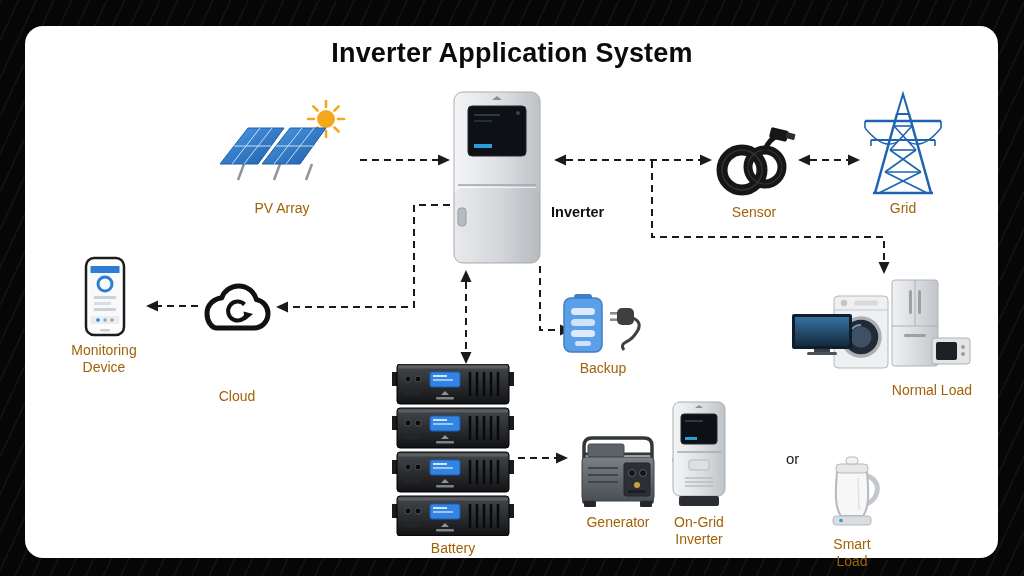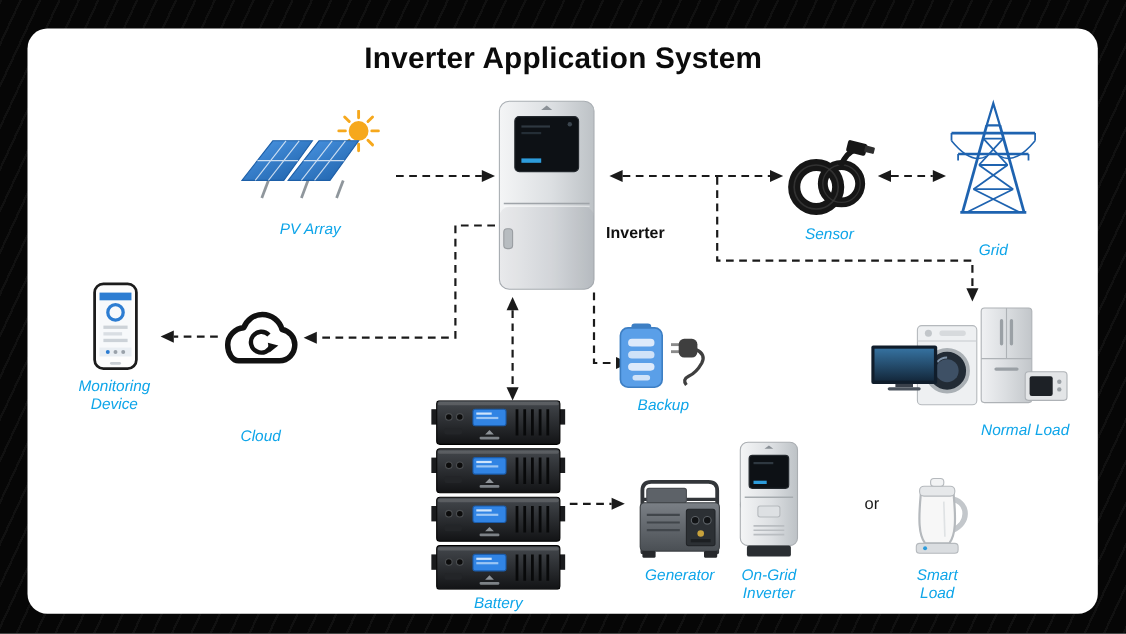--- a/index.html
+++ b/index.html
@@ -4,21 +4,21 @@
 <style>
   * { box-sizing: border-box; margin: 0; padding: 0; }
   body { background: #000; font-family: "Liberation Sans", sans-serif; }
   .stage { position: relative; width: 1024px; height: 576px; background: #060606; overflow: hidden; }
   .stage::before { content:""; position:absolute; inset:0;
     background: repeating-linear-gradient(115deg, rgba(255,255,255,0.045) 0 2px, transparent 2px 16px); }
   .panel { position:absolute; left:25px; top:26px; width:973px; height:532px; background:#fff; border-radius:18px; }
   .title { position:absolute; top:38px; left:0; width:100%; text-align:center; font-size:27px; font-weight:700; color:#0b0b0b; letter-spacing:.2px; }
   .connectors { position:absolute; left:0; top:0; width:1024px; height:576px; pointer-events:none; }
   .node { position:absolute; display:flex; flex-direction:column; align-items:center; }
-  .label { font-size:14px; line-height:1.22; color:#0ea5e9; text-align:center; margin-top:4px; white-space:nowrap;font-style:italic; }
+  .label { font-size:14px; line-height:1.22; color:#a16207; text-align:center; margin-top:4px; white-space:nowrap; }
   .label.wrap { white-space:normal; }
   .side-label { position:absolute; font-size:14.5px; color:#101010; white-space:nowrap;font-weight:bold; }
   .or { position:absolute; font-size:15px; color:#1a1a1a; }
 </style>
 </head>
 <body>
 
 <div class="stage">
   <div class="panel"></div>
 
@@ -140,21 +140,21 @@
       <circle cx="57" cy="43" r="17" fill="none" stroke="#161616" stroke-width="9"></circle>
       <circle cx="34" cy="46" r="20" fill="none" stroke="#3d3d3d" stroke-width="1.5" opacity="0.7"></circle>
       <circle cx="57" cy="43" r="17" fill="none" stroke="#3d3d3d" stroke-width="1.2" opacity="0.7"></circle>
       <path d="M56,27 Q62,14 70,12" fill="none" stroke="#161616" stroke-width="5"></path>
       <rect x="62" y="5" width="18" height="11" rx="2" fill="#161616" transform="rotate(14 71 10)"></rect>
       <rect x="78" y="9" width="9" height="6" rx="1" fill="#2e2e2e" transform="rotate(14 82 12)"></rect>
     </svg>
     <div class="label">Sensor</div>
   </div>
 
-  <div class="node" style="left:861px; top:88px; width:84px;gap:19px;">
+  <div class="node" style="left:861px; top:88px; width:84px;">
     <svg width="84" height="108" viewBox="0 0 84 108">
       <g stroke="#1e63b0" fill="none">
         <line x1="12" y1="105" x2="72" y2="105" stroke-width="2.5"></line>
         <path d="M14,105 L36,26" stroke-width="2.5"></path>
           <path d="M70,105 L48,26" stroke-width="2.5"></path>
         <path d="M36,26 L42,6 L48,26 Z" stroke-width="2"></path>
         <line x1="4" y1="33" x2="80" y2="33" stroke-width="2.5"></line>
         <line x1="4" y1="33" x2="4" y2="40" stroke-width="1.6"></line>
           <line x1="80" y1="33" x2="80" y2="40" stroke-width="1.6"></line>
         <line x1="10" y1="52" x2="74" y2="52" stroke-width="2.2"></line>
@@ -329,21 +329,21 @@
           <line x1="16" y1="82" x2="44" y2="82"></line>
           <line x1="16" y1="86" x2="44" y2="86"></line>
       </g>
       <rect x="10" y="96" width="40" height="10" rx="2" fill="#2a2e32"></rect>
     </svg>
     <div class="label wrap" style="width:62px;">On-Grid Inverter</div>
   </div>
 
   <span class="or" style="left:786px; top:450px;">or</span>
 
-  <div class="node" style="left:824px; top:428px; width:56px;">
+  <div class="node" style="left:824px; top:450px; width:56px;">
     <svg width="56" height="82" viewBox="0 0 56 82">
       <path d="M43,26 C57,30 57,48 42,54" fill="none" stroke="#c3c7cb" stroke-width="5" stroke-linecap="round"></path>
       <path d="M13,22 C11,44 11,58 17,66 L39,66 C45,58 45,44 43,22 Z" fill="#f7f7f7" stroke="#b5b9bd" stroke-width="2"></path>
       <line x1="34" y1="28" x2="35" y2="60" stroke="#dfe2e4" stroke-width="1.5"></line>
       <rect x="12" y="14" width="32" height="9" rx="4" fill="#e6e8ea" stroke="#b5b9bd"></rect>
       <rect x="22" y="7" width="12" height="7" rx="3" fill="#f2f3f4" stroke="#b5b9bd"></rect>
       <rect x="9" y="66" width="38" height="9" rx="3" fill="#dadde0" stroke="#b5b9bd"></rect>
       <circle cx="17" cy="70.5" r="1.8" fill="#2d9cdb"></circle>
     </svg>
     <div class="label wrap" style="width:46px;">Smart Load</div>

